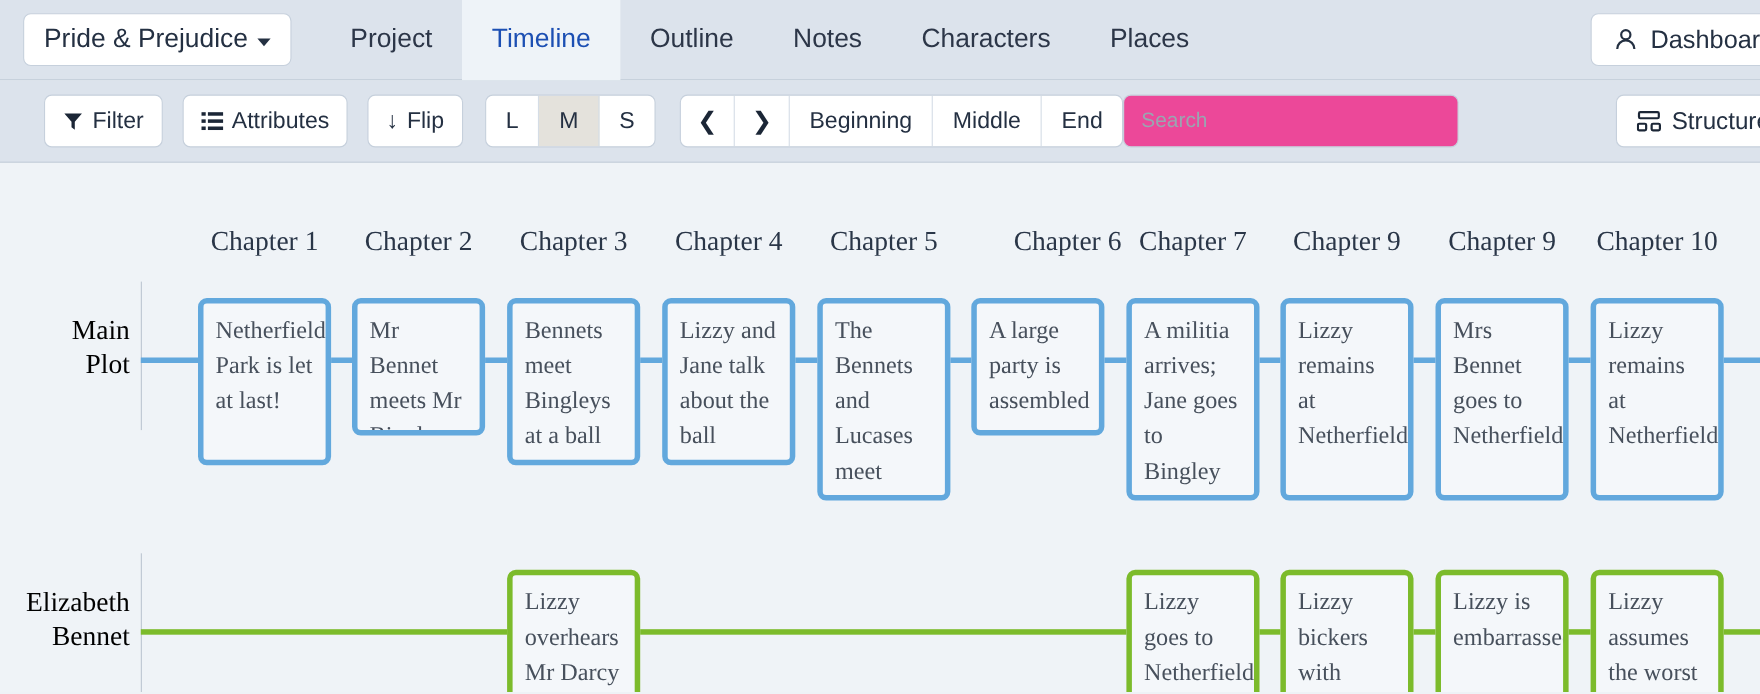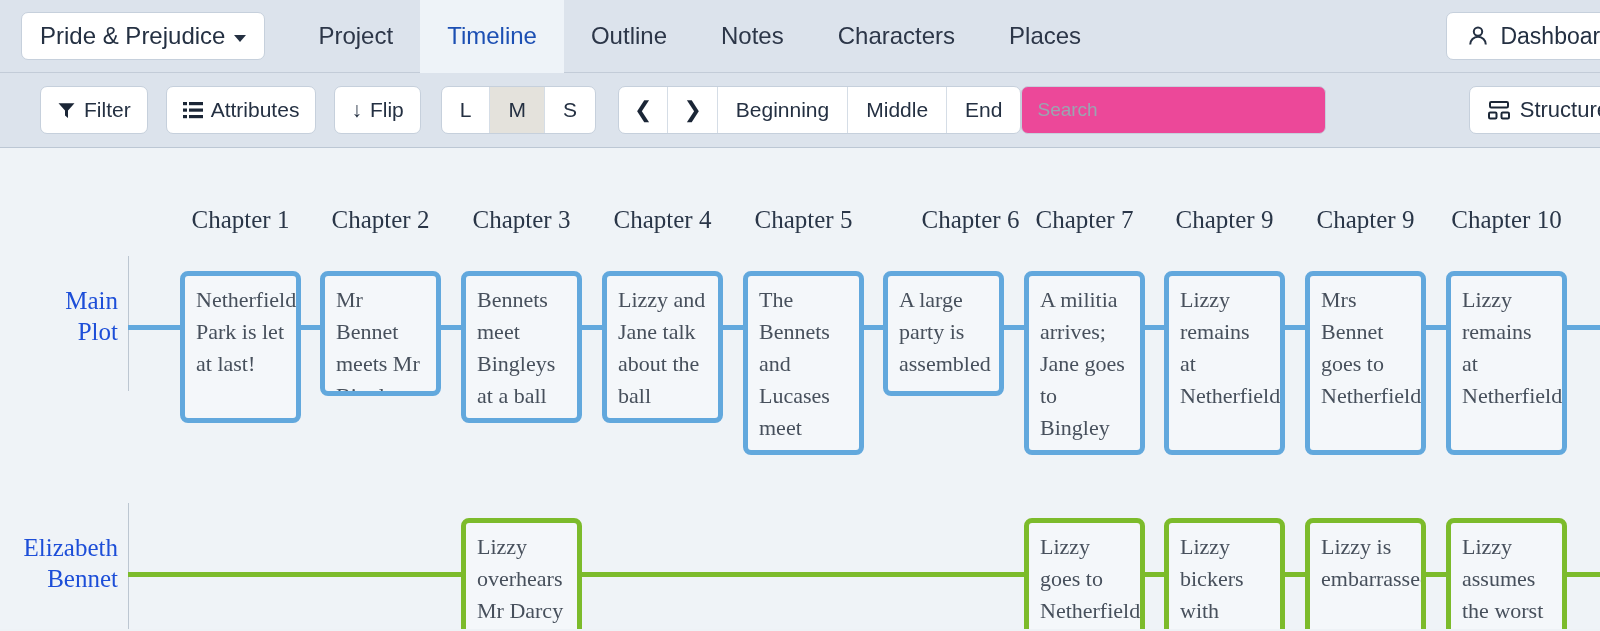--- a/index.html
+++ b/index.html
@@ -186,21 +186,21 @@
     white-space: nowrap;
     text-align: center;
   }
 
   .row-label {
     position: absolute;
     text-align: right;
     font-family: "Liberation Serif", serif;
     font-size: 25px;
     line-height: 31px;
-    color: #1d4ed8;
+    color: #000000;
     width: 118px;
     left: 0;
   }
   .row-divider {
     position: absolute;
     width: 1px;
     background: #bcc6d1;
     left: 128px;
   }
   .spine {

